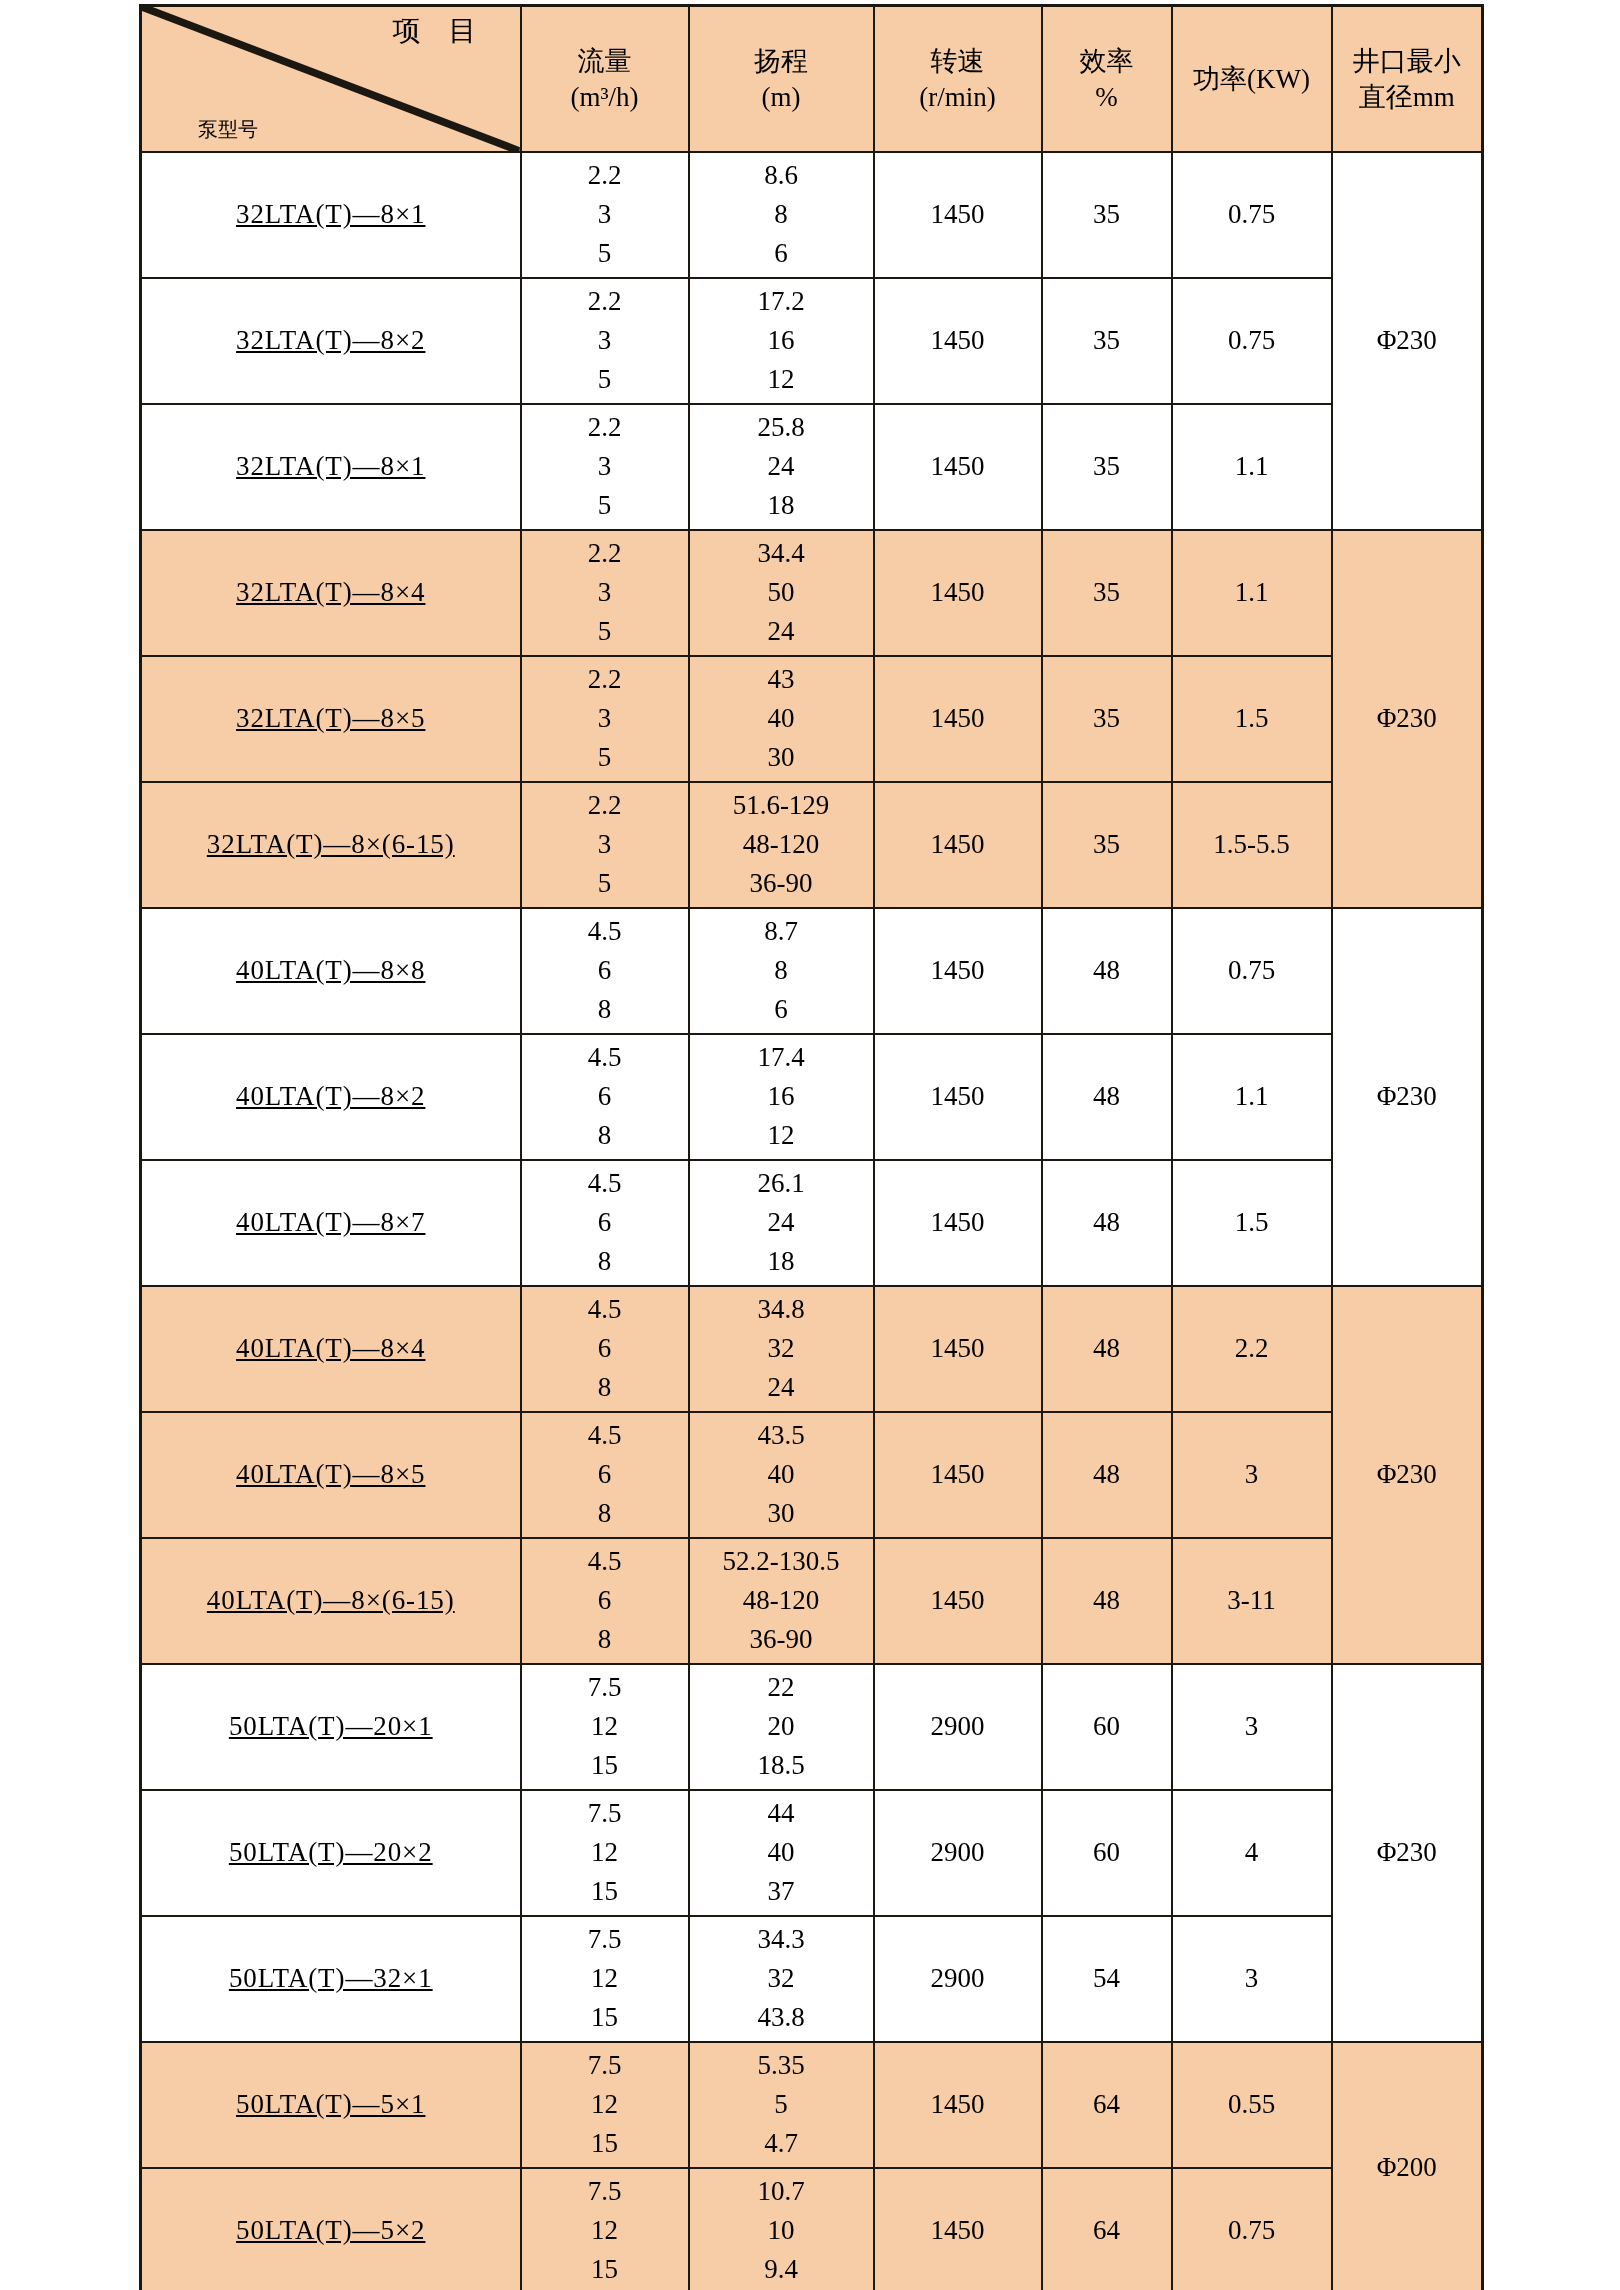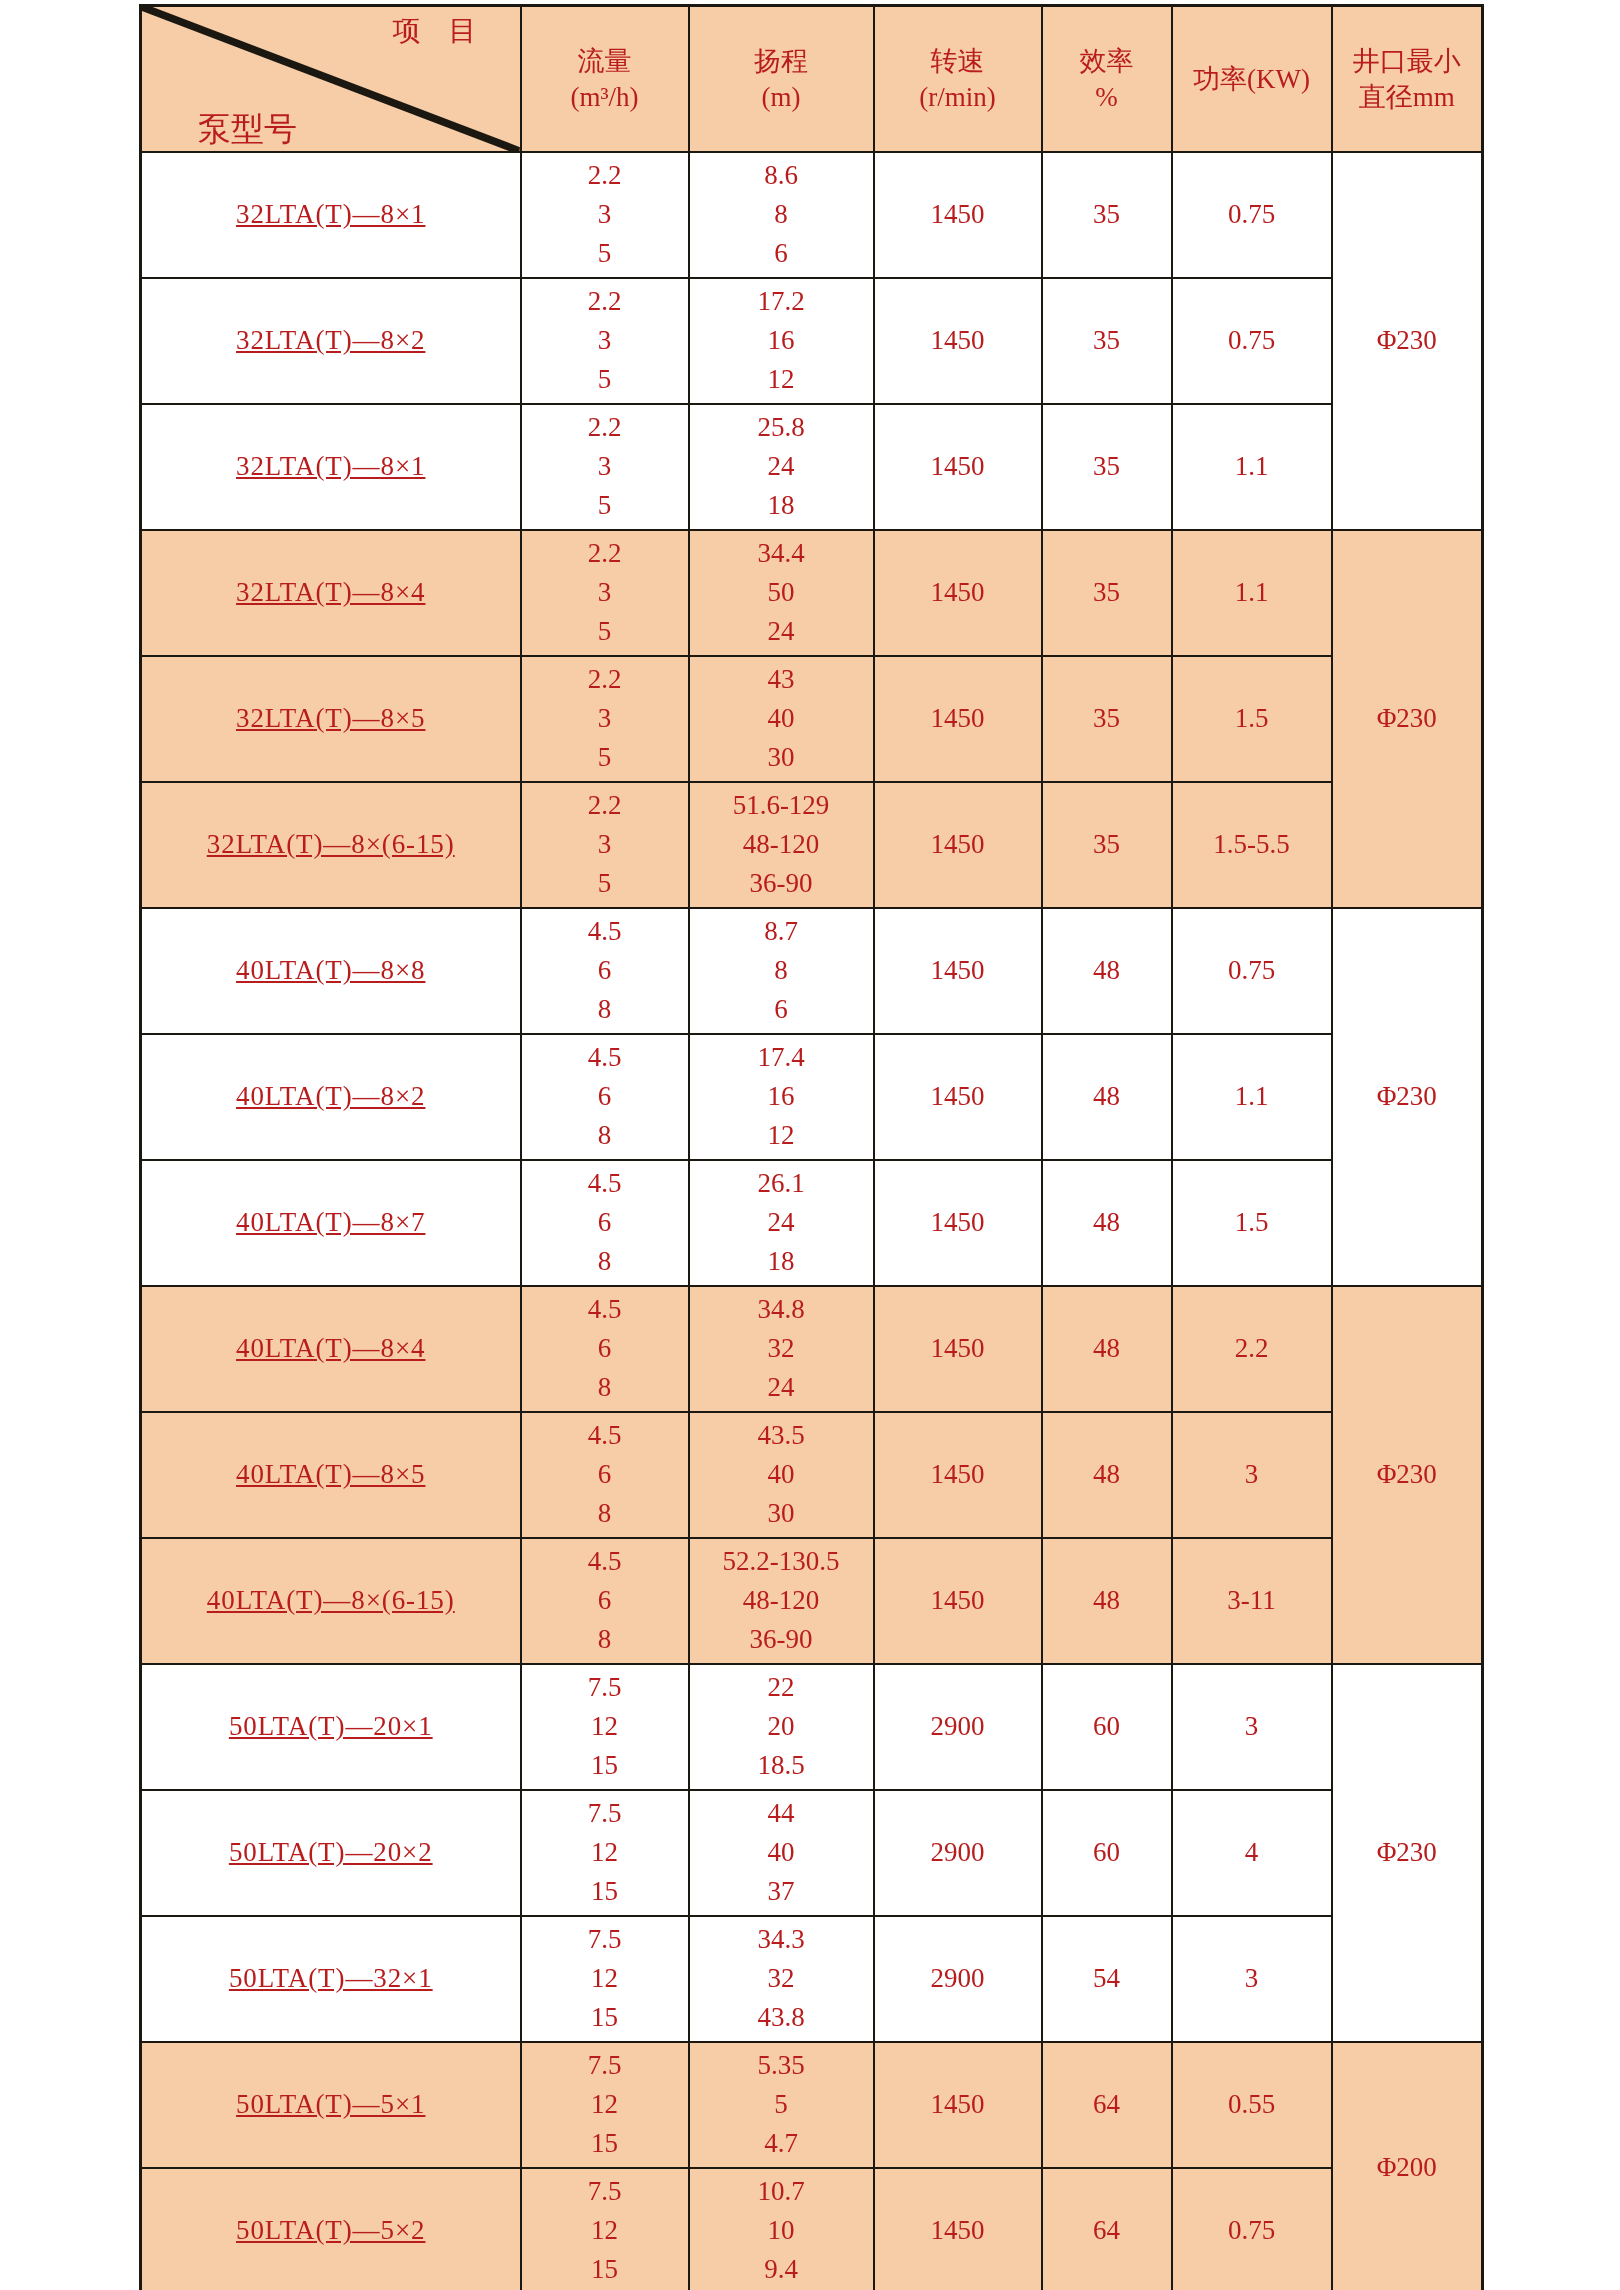--- a/index.html
+++ b/index.html
@@ -1,21 +1,21 @@
 <!DOCTYPE html>
 <html style="font-size:14.3px"><head>
 <meta charset="utf-8">
 <style>
   html,body { margin:0; padding:0; background:#ffffff; }
   .page {
     position:relative;
     width:1620px; height:2291px;
     background:#ffffff;
     font-family:"Liberation Serif","DejaVu Serif",serif;
-    color:#b91c1c;
+    color:#000000;
   }
   table.pump-table {
     position:absolute; left:139px; top:3.6px;
     border-collapse:collapse; table-layout:fixed;
     width:1343px;
     border:3.6px solid #1b1711;
   }
   td {
     border:2.7px solid #1b1711;
     text-align:center; vertical-align:middle;
@@ -24,21 +24,21 @@
     padding:0;
     background:#ffffff;
     overflow:hidden;
   }
   tr.data-row td { height:124px; }
   tr.header-row td { height:81px; background:#f6cda6; line-height:36px; }
   tr.band td { background:#f6cda6; }
   td.diag-cell { position:relative; padding:0; }
   td.diag-cell svg { position:absolute; left:0; top:0; width:100%; height:100%; display:block; }
   .diag-item { position:absolute; top:9px; right:43px; font-size:28px; line-height:30px; }
-  .diag-pump { position:absolute; bottom:6.3px; left:56px; font-size:33px; line-height:30px; }
+  .diag-pump { position:absolute; bottom:6.3px; left:56px; font-size:20px; line-height:30px; }
   td.model-cell { letter-spacing:0.9px;text-decoration:underline; }
 </style>
 </head>
 <body>
 
 <div class="page">
   <table class="pump-table">
     <colgroup>
       <col style="width:380px">
         <col style="width:168px">

